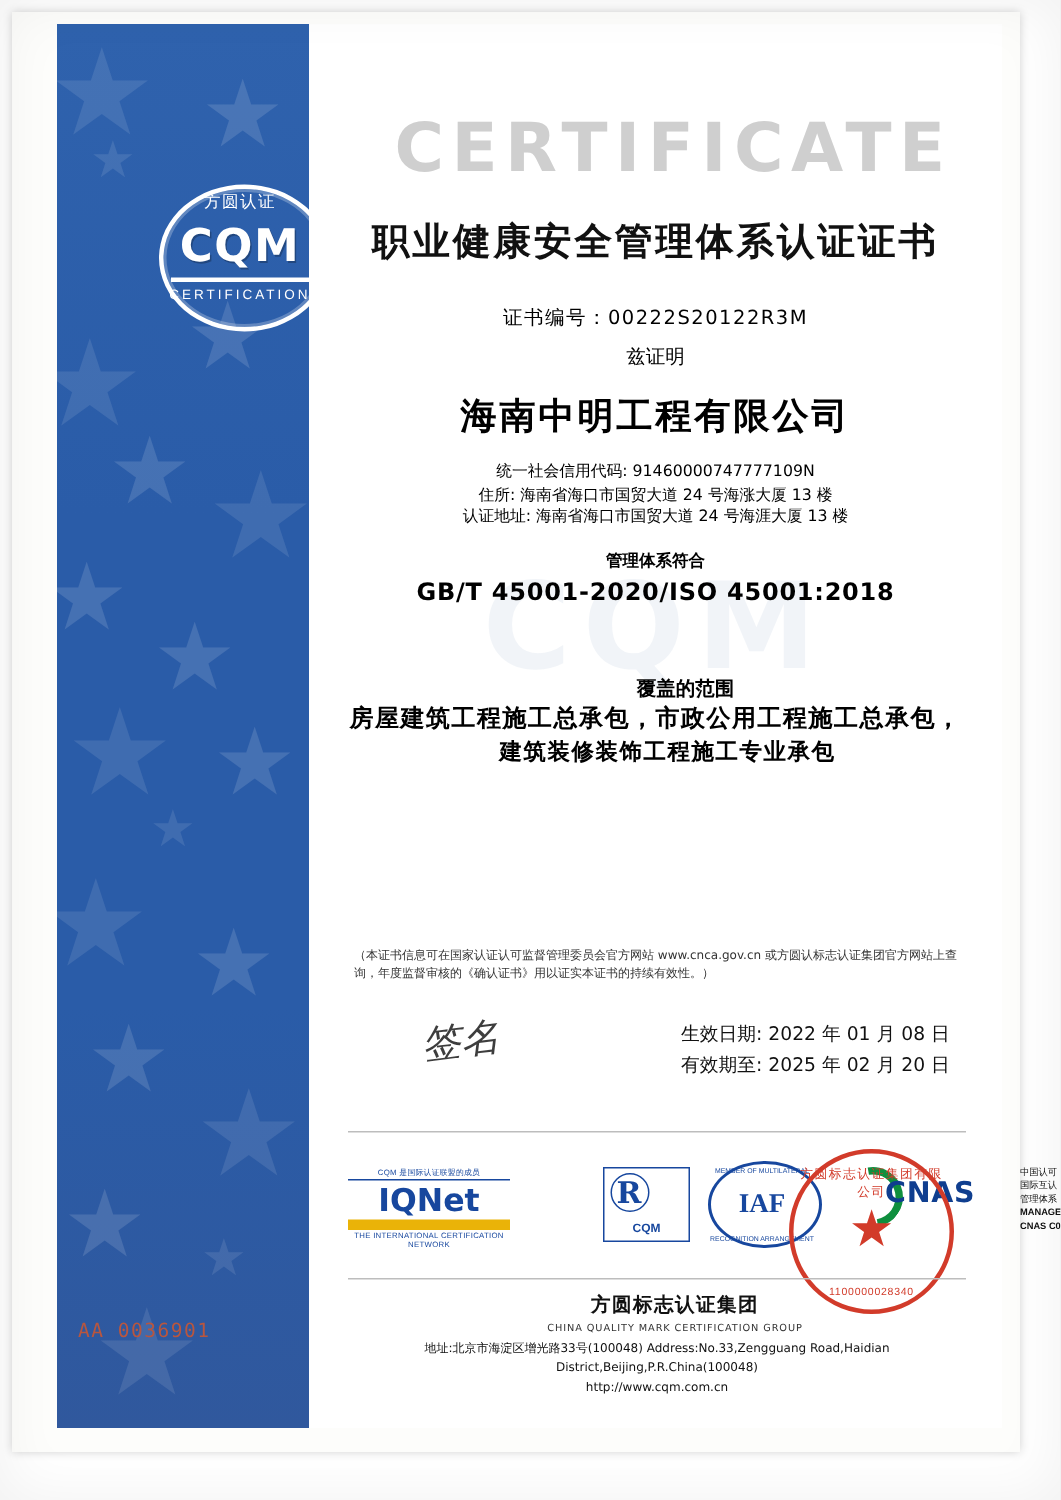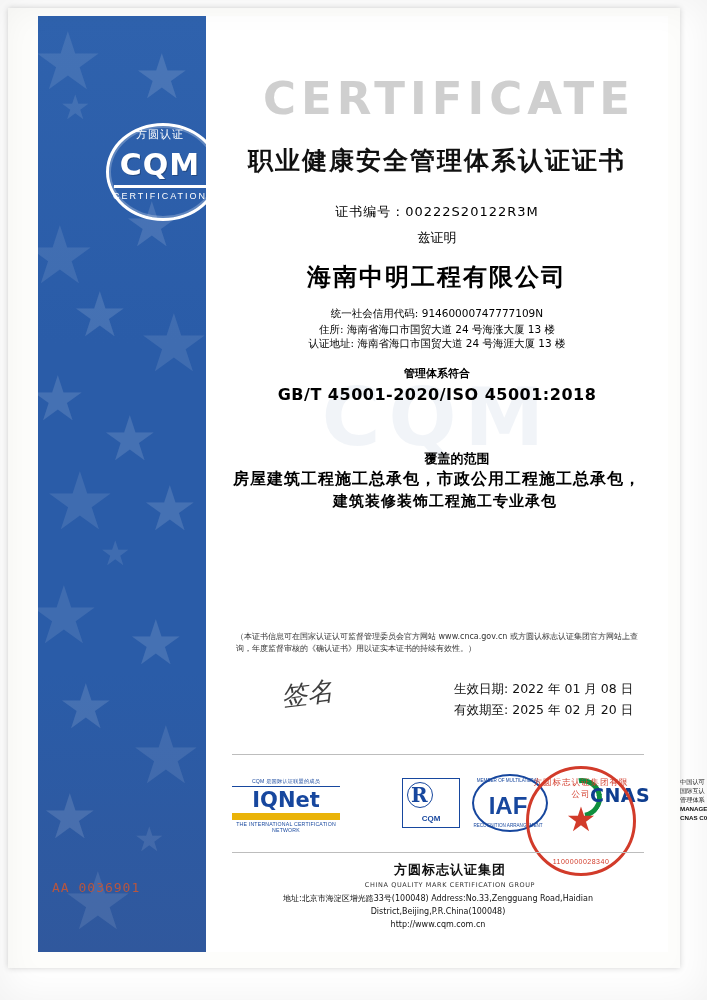--- a/index.html
+++ b/index.html
@@ -161,22 +161,22 @@
   .cqm-mark .lbl{
     position:absolute;left:0;right:0;bottom:4px;text-align:center;font-size:8px;color:#17479e;font-weight:bold;
   }
   .iaf{
     position:absolute;left:240px;top:10px;width:76px;height:58px;
   }
   .iaf-ring{
     position:absolute;left:0;top:0;width:72px;height:54px;border:2px solid #17479e;border-radius:50%;
   }
   .iaf-txt{
-    position:absolute;left:0;top:18px;width:72px;text-align:center;font-size:24px;font-weight:bold;color:#17479e;
-    font-family:Liberation Sans, sans-serif;
+    position:absolute;left:0;top:18px;width:72px;text-align:center;font-size:18px;font-weight:bold;color:#17479e;
+    font-family:Liberation Serif, serif;
   }
   .iaf-top{position:absolute;left:0;top:4px;width:72px;text-align:center;font-size:4.6px;color:#17479e;}
   .iaf-bot{position:absolute;left:0;bottom:4px;width:72px;text-align:center;font-size:4.6px;color:#17479e;}
   .cnas{
     position:absolute;left:330px;top:14px;width:96px;
   }
   .cnas-swoosh{
     position:absolute;left:0;top:0;width:30px;height:30px;border-radius:50%;
     border:5px solid #0f8f3e;border-left-color:transparent;border-bottom-color:transparent;
     transform:rotate(35deg);

